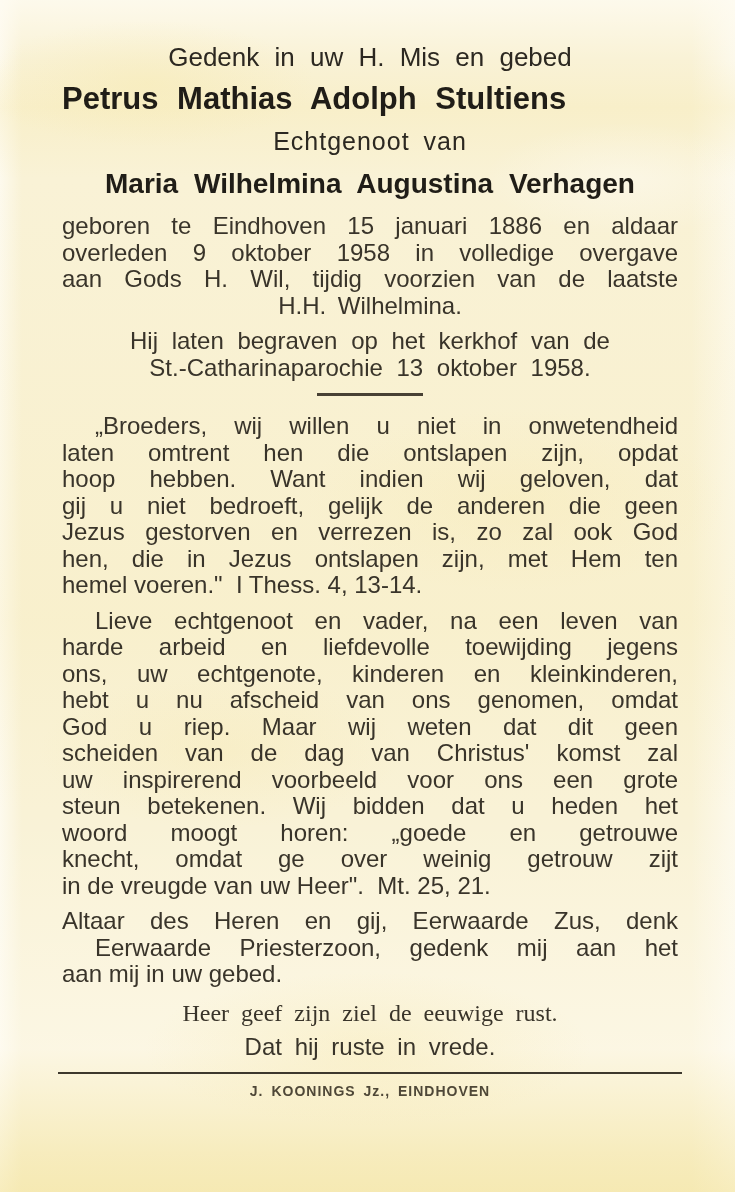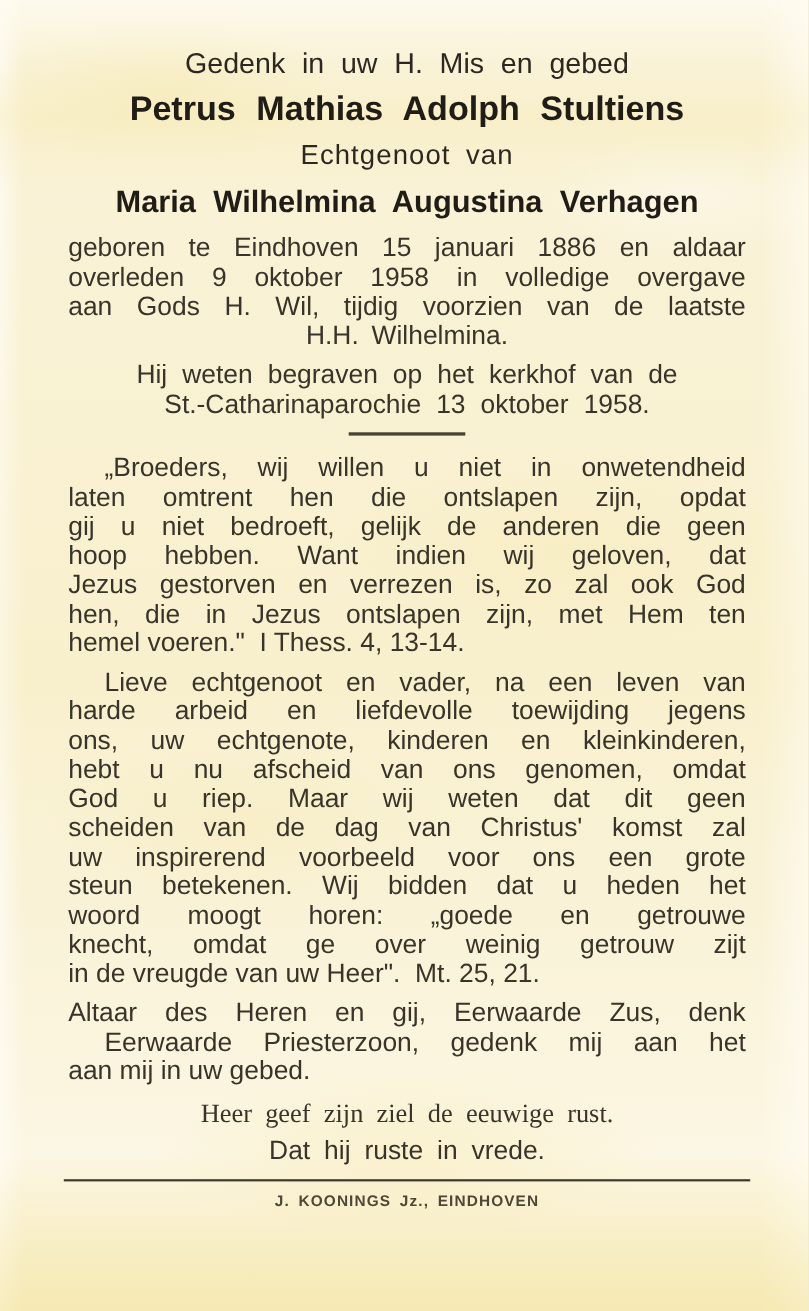--- a/index.html
+++ b/index.html
@@ -39,21 +39,20 @@
 
   .intro {
     text-align: center;
     font-size: 26px;
     line-height: 30px;
     word-spacing: 8px;
     color: #2c2821;
     margin: 0 0 9px 0;
   }
   .name-main {
-    text-align: center;
     font-size: 31px;
     line-height: 36px;
     font-weight: bold;
     word-spacing: 10px;
     color: #201d17;
     margin: 0 0 10px 0;
   }
   .relation {
     text-align: center;
     font-size: 25px;
@@ -139,31 +138,31 @@
     <div class="name-spouse">Maria Wilhelmina Augustina Verhagen</div>
 
     <p class="para">
       <span class="jline">geboren te Eindhoven 15 januari 1886 en aldaar</span>
       <span class="jline">overleden 9 oktober 1958 in volledige overgave</span>
       <span class="jline">aan Gods H. Wil, tijdig voorzien van de laatste</span>
       <span class="last-center">H.H. Wilhelmina.</span>
     </p>
 
     <p class="para centered-para">
-      <span class="t-line">Hij weten begraven op het kerkhof van de</span>
+      <span class="t-line">Hij laten begraven op het kerkhof van de</span>
       <span class="t-line">St.-Catharinaparochie 13 oktober 1958.</span>
     </p>
 
     <hr class="divider">
 
     <p class="para">
       <span class="jline indent">„Broeders, wij willen u niet in onwetendheid</span>
       <span class="jline">laten omtrent hen die ontslapen zijn, opdat</span>
+      <span class="jline">hoop hebben. Want indien wij geloven, dat</span>
       <span class="jline">gij u niet bedroeft, gelijk de anderen die geen</span>
-      <span class="jline">hoop hebben. Want indien wij geloven, dat</span>
       <span class="jline">Jezus gestorven en verrezen is, zo zal ook God</span>
       <span class="jline">hen, die in Jezus ontslapen zijn, met Hem ten</span>
       <span class="last-left">hemel voeren." &nbsp;I Thess. 4, 13-14.</span>
     </p>
 
     <p class="para">
       <span class="jline indent">Lieve echtgenoot en vader, na een leven van</span>
       <span class="jline">harde arbeid en liefdevolle toewijding jegens</span>
       <span class="jline">ons, uw echtgenote, kinderen en kleinkinderen,</span>
       <span class="jline">hebt u nu afscheid van ons genomen, omdat</span>

